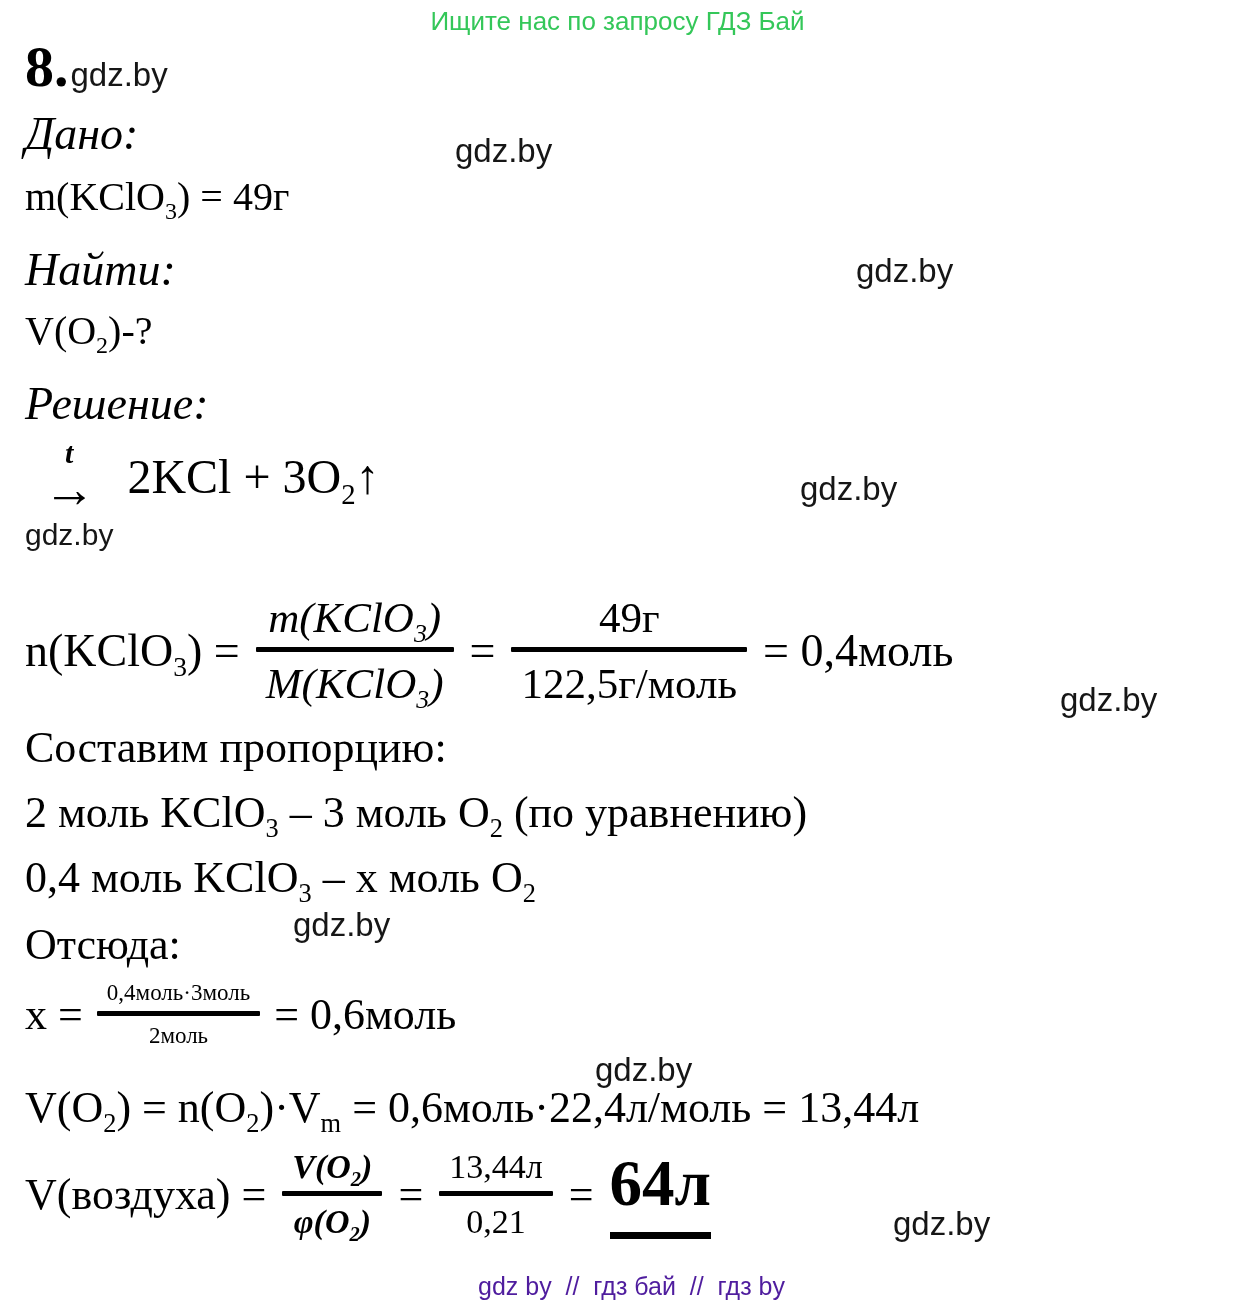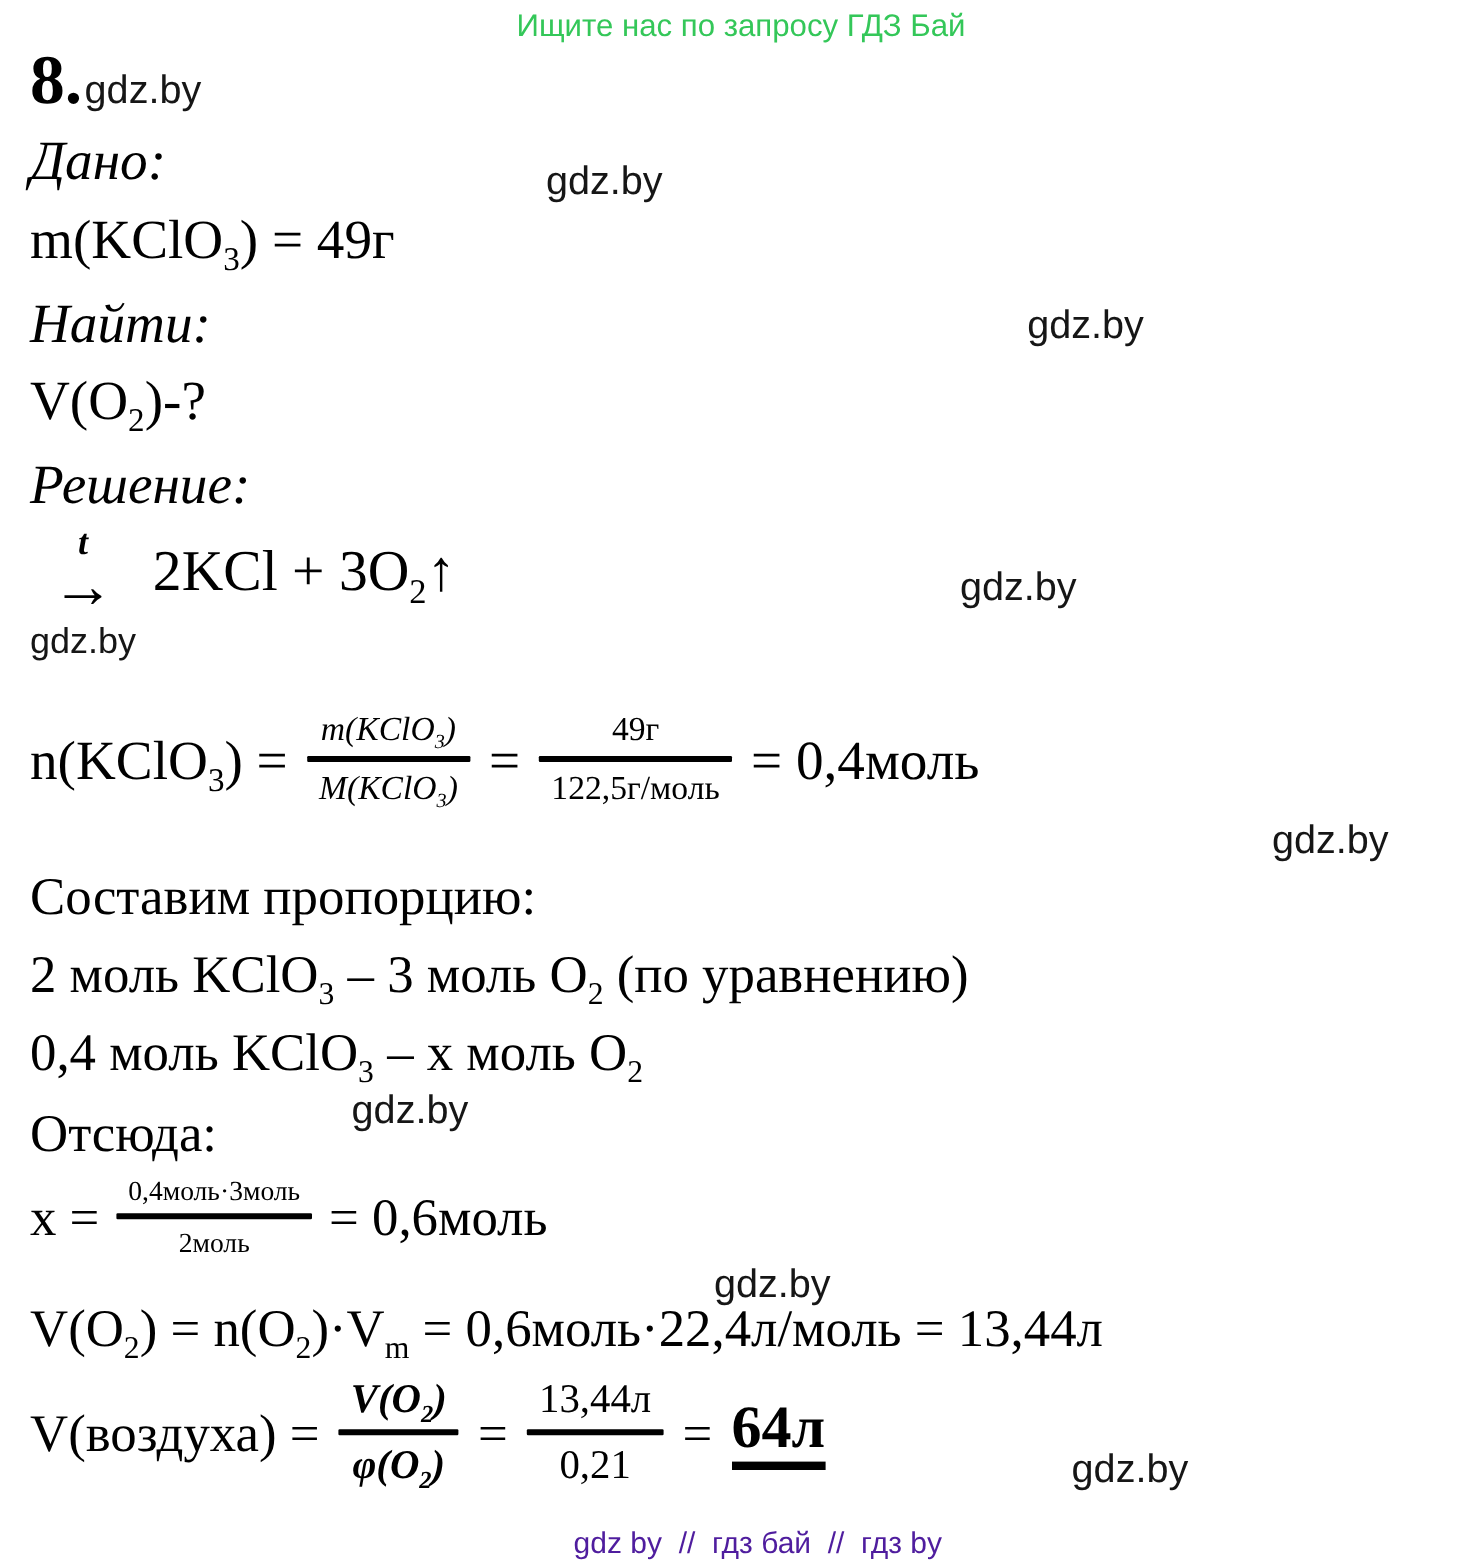--- a/index.html
+++ b/index.html
@@ -13,51 +13,51 @@
     left:0;right:0;top:6px;text-align:center;
     font-family:"Liberation Sans", sans-serif;font-size:26px;font-weight:400;
   }
   .problem-row{left:25px;top:38px;display:flex;align-items:baseline;gap:2px;}
   .problem-num{font-size:58px;font-weight:700;line-height:1;}
   .wm{
     font-family:"Liberation Sans", sans-serif;font-size:33px;color:#161616;
     line-height:1;white-space:nowrap;
   }
   .label{left:25px;font-size:46px;font-style:italic;line-height:1.05;}
-  .formula{left:25px;font-size:46px;line-height:1.05;white-space:nowrap;}
+  .formula{left:25px;font-size:40px;line-height:1.05;white-space:nowrap;}
   .formula-44{left:25px;font-size:44px;line-height:1.05;white-space:nowrap;}
   sub{font-size:60%;line-height:0;}
   
   .reaction-row{left:25px;top:438px;display:flex;align-items:center;gap:14px;}
   .reaction-text{font-size:48px;line-height:1;}
   .arrow-col{display:inline-flex;flex-direction:column;align-items:center;gap:0;}
   .arrow-condition{font-size:30px;font-weight:700;font-style:italic;line-height:1;margin-bottom:-4px;}
   .arrow-glyph{font-size:52px;line-height:1;}
   .arrow-wm{margin-top:4px;font-size:30px;}
   
   .calc-row{display:flex;align-items:center;}
   .frac{display:inline-flex;flex-direction:column;align-items:center;}
   .frac .bar{align-self:stretch;height:5px;background:#000;border-radius:1px;}
   .frac .num{padding:0 10px 5px;}
   .frac .den{padding:7px 10px 0;}
   .mole-row{left:25px;top:593px;gap:16px;}
   .mole-row .big{font-size:46px;}
-  .mole-row .frac{font-size:28px;}
+  .mole-row .frac{font-size:43px;}
   .mole-row .sym{font-style:italic;}
   .prop-line{left:25px;font-size:44px;line-height:1.05;white-space:nowrap;}
   .x-row{left:25px;top:980px;gap:14px;}
   .x-row .big{font-size:44px;}
   .x-row .frac{font-size:23px;}
   .air-row{left:25px;top:1148px;gap:16px;}
   .air-row .big{font-size:44px;}
   .air-row .frac{font-size:34px;}
   .air-row .sym{font-style:italic;font-weight:bold;}
   .final-result{
-    font-size:50px;font-weight:700;line-height:1;
-    border-bottom:7px solid #000;padding-bottom:4px;
+    font-size:65px;font-weight:700;line-height:1;
+    border-bottom:7px solid #000;padding-bottom:16px;
   }
   .footer{
     left:0;right:0;top:1272px;text-align:center;
     font-family:"Liberation Sans", sans-serif;font-size:25px;white-space:pre;padding-left:28px;
   }
 </style>
 </head>
 <body>
 
 <div class="page">

